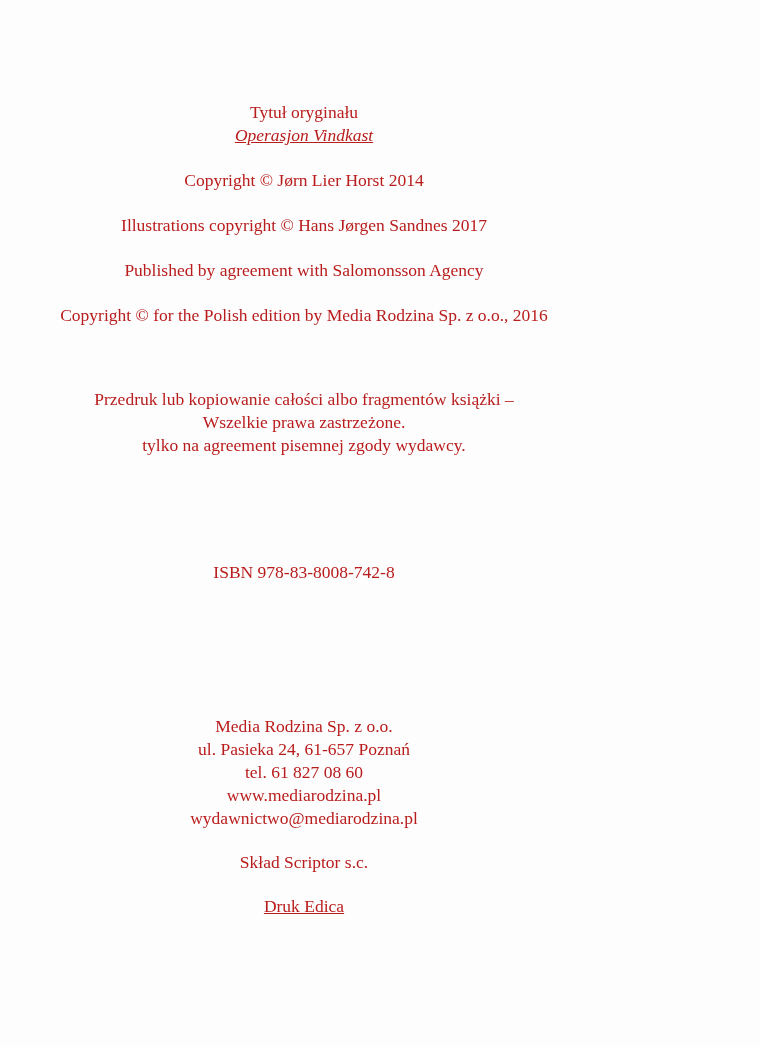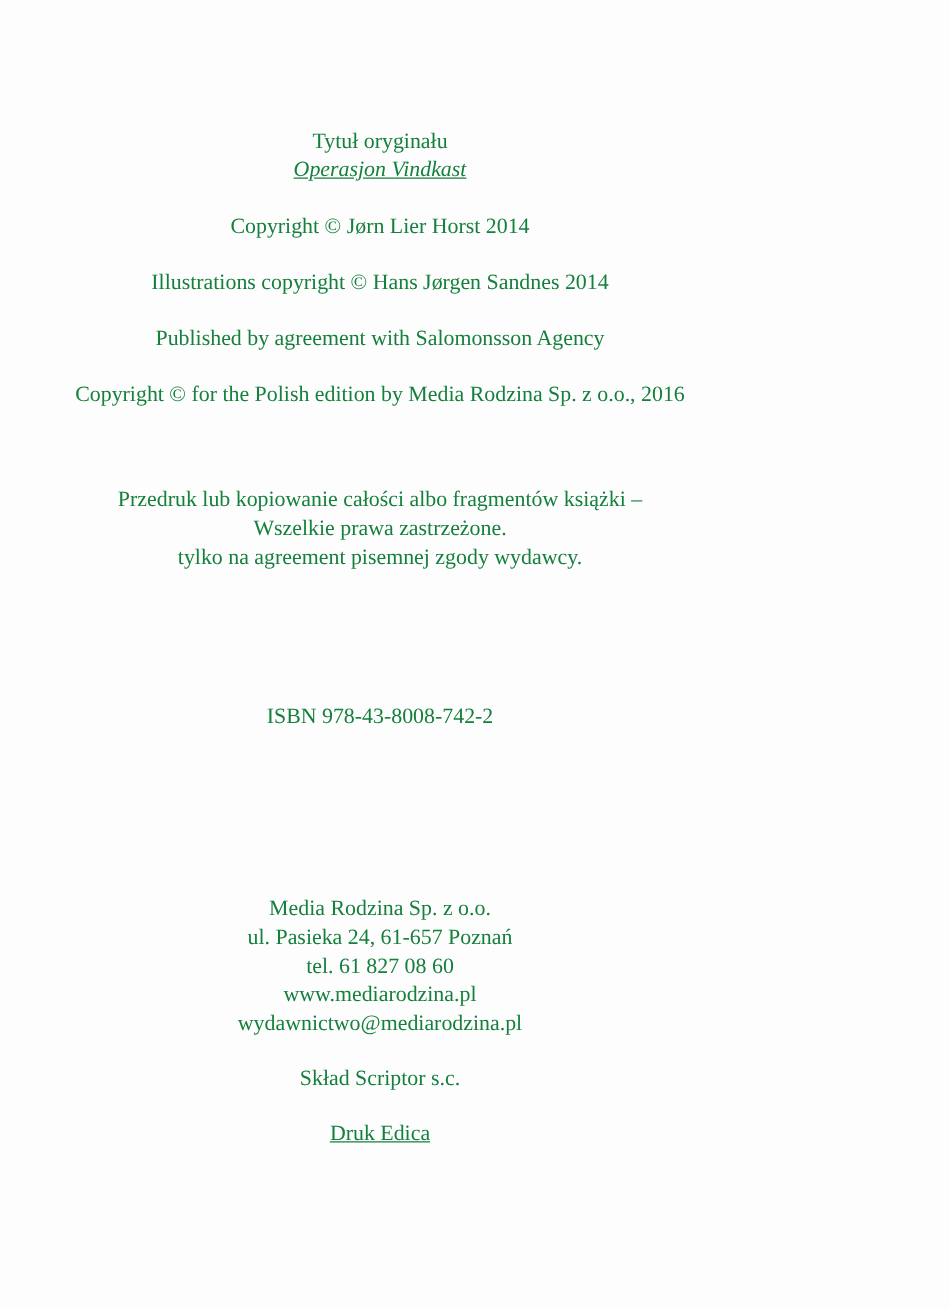--- a/index.html
+++ b/index.html
@@ -8,21 +8,21 @@
     background: #fdfdfd;
   }
   body {
     font-family: "Liberation Serif", "DejaVu Serif", serif;
   }
   .page {
     position: relative;
     width: 608px;
     height: 1047px;
     background: #fdfdfd;
-    color: #15803d;
+    color: #b91c1c;
     font-size: 17.5px;
     line-height: 23px;
     text-align: center;
     overflow: hidden;
   }
   .line { display: block; }
   .italic { font-style: italic; text-decoration: underline; }
 
   
   .title-block        { padding-top: 101px; }
@@ -37,31 +37,31 @@
 <body>
 
 <div class="page">
 
   <div class="title-block">
     <span class="line">Tytuł oryginału</span>
     <span class="line italic">Operasjon Vindkast</span>
   </div>
 
   <span class="line copyright-line">Copyright © Jørn Lier Horst 2014</span>
-  <span class="line copyright-line">Illustrations copyright © Hans Jørgen Sandnes 2014</span>
+  <span class="line copyright-line">Illustrations copyright © Hans Jørgen Sandnes 2017</span>
   <span class="line copyright-line">Published by agreement with Salomonsson Agency</span>
   <span class="line copyright-line">Copyright © for the Polish edition by Media Rodzina Sp. z o.o., 2016</span>
 
   <div class="rights-block">
     <span class="line">Przedruk lub kopiowanie całości albo fragmentów książki –</span>
     <span class="line">Wszelkie prawa zastrzeżone.</span>
     <span class="line">tylko na agreement pisemnej zgody wydawcy.</span>
   </div>
 
-  <span class="line isbn-line">ISBN 978-43-8008-742-2</span>
+  <span class="line isbn-line">ISBN 978-83-8008-742-8</span>
 
   <div class="publisher-block">
     <span class="line">Media Rodzina Sp. z o.o.</span>
     <span class="line">ul. Pasieka 24, 61-657 Poznań</span>
     <span class="line">tel. 61 827 08 60</span>
     <span class="line">www.mediarodzina.pl</span>
     <span class="line">wydawnictwo@mediarodzina.pl</span>
   </div>
 
   <span class="line typesetting-line">Skład Scriptor s.c.</span>

